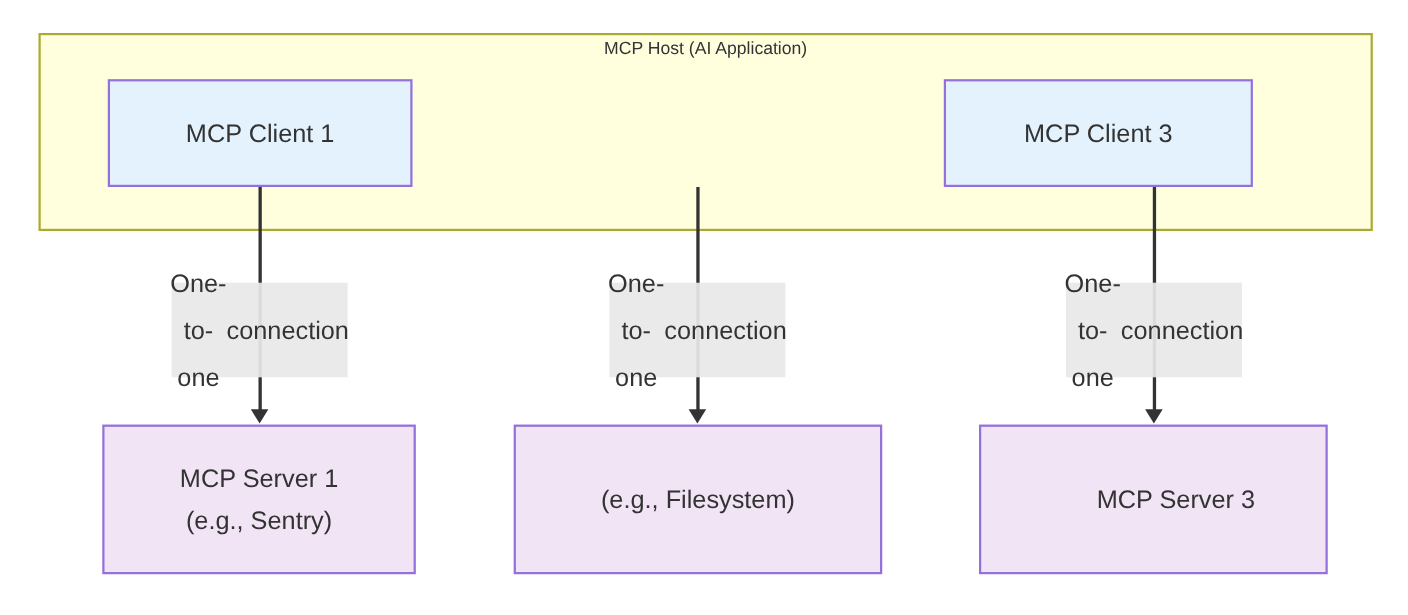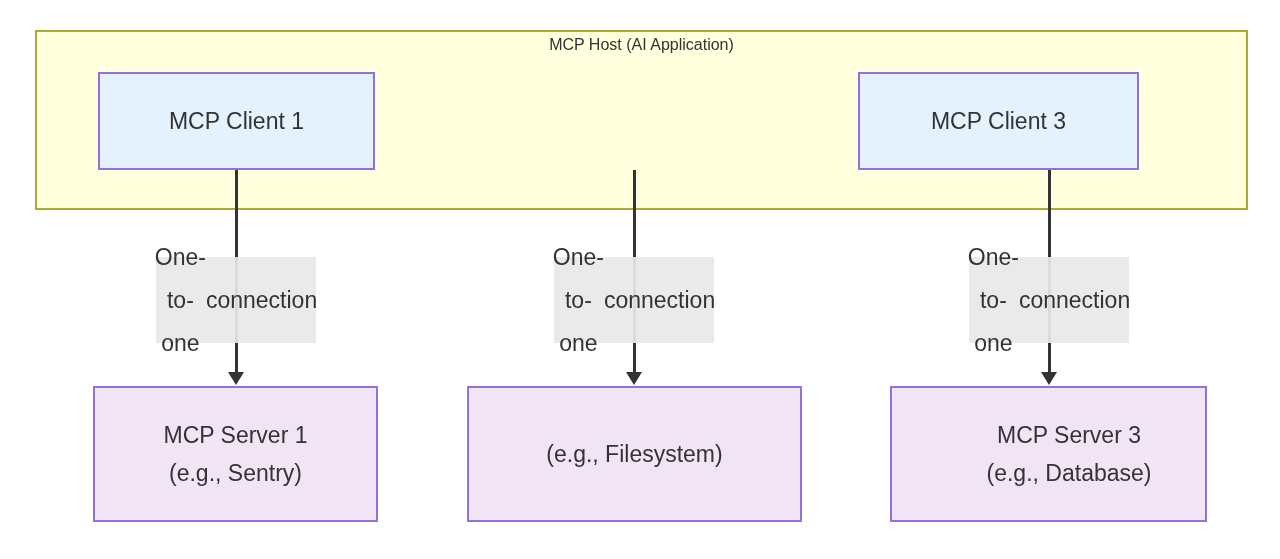--- a/index.html
+++ b/index.html
@@ -153,16 +153,15 @@
 
   <div class="server s1">
     <span>MCP Server 1</span>
     <span>(e.g., Sentry)</span>
   </div>
   <div class="server s2">
     <span>(e.g., Filesystem)</span>
   </div>
   <div class="server s3">
     <span>MCP Server 3</span>
-    <span>(e.g., Database)</span>
   </div>
 
 </div>
 
 </body></html>

